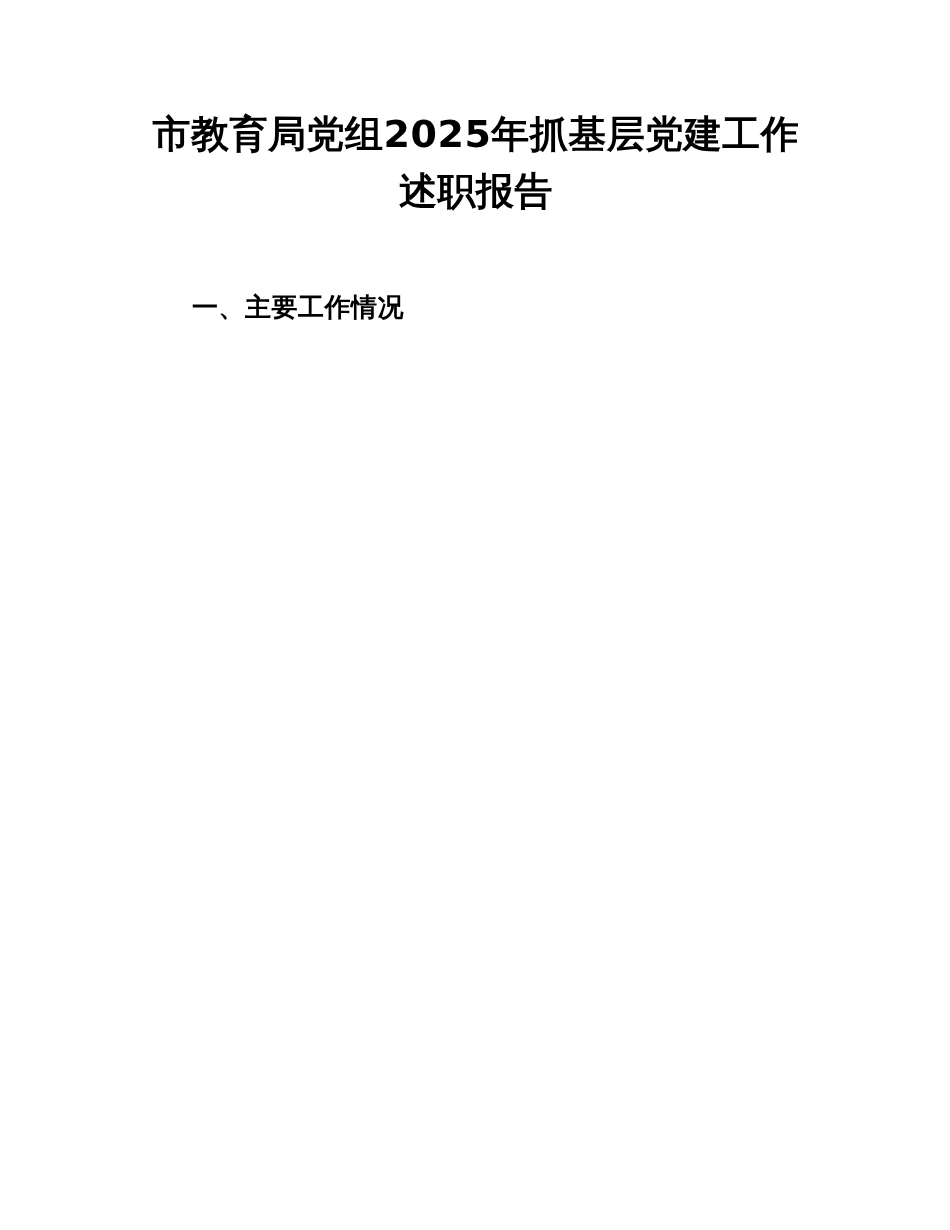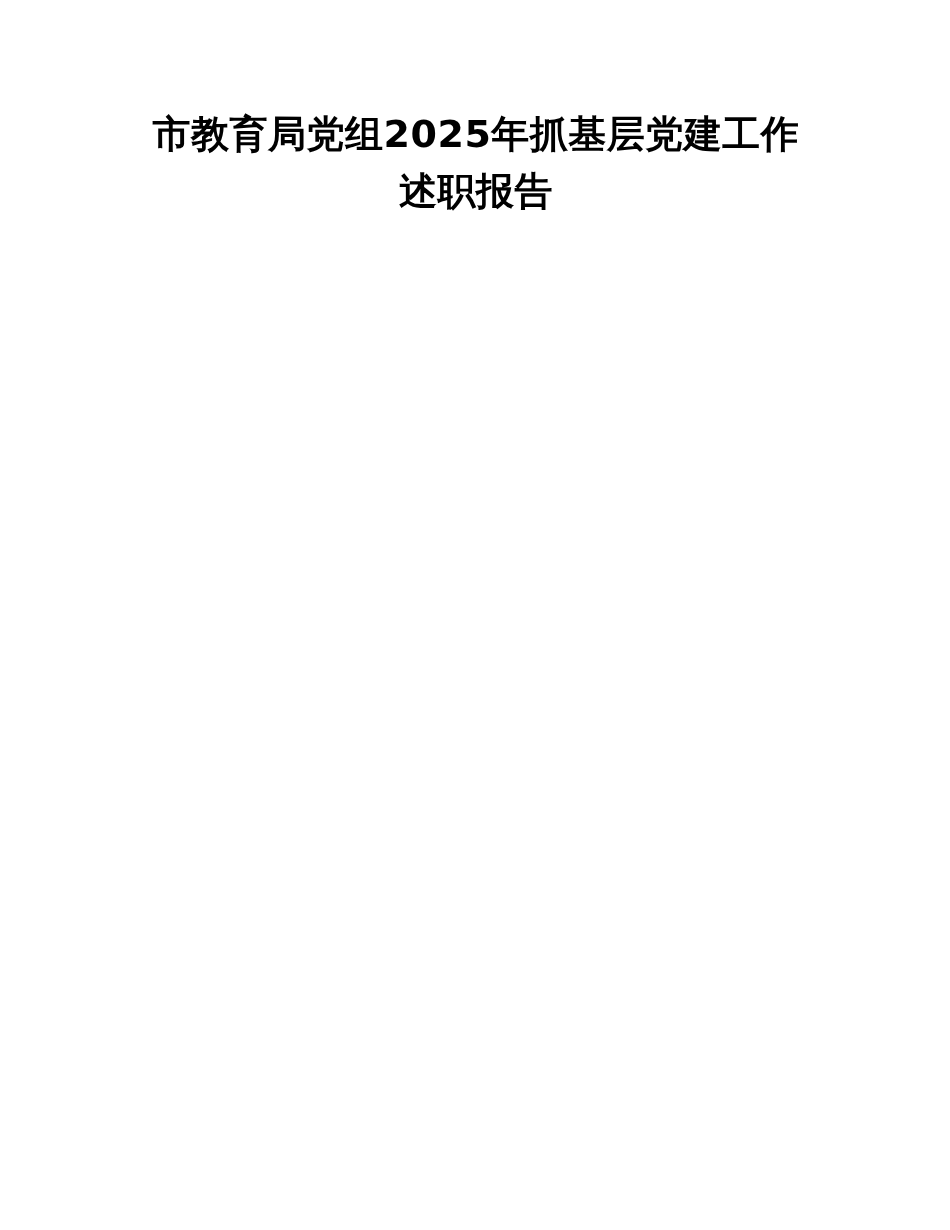--- a/index.html
+++ b/index.html
@@ -79,16 +79,17 @@
 <body>
 
 <div class="page">
   <div class="content">
 
     <h1 class="doc-title">市教育局党组2025年抓基层党建工作述职报告</h1>
 
     <div class="gap-after-title"></div>
 
 
+    <h2 class="section-heading">一、主要工作情况</h2>
 
 
   </div>
 </div>
 
 </body></html>

